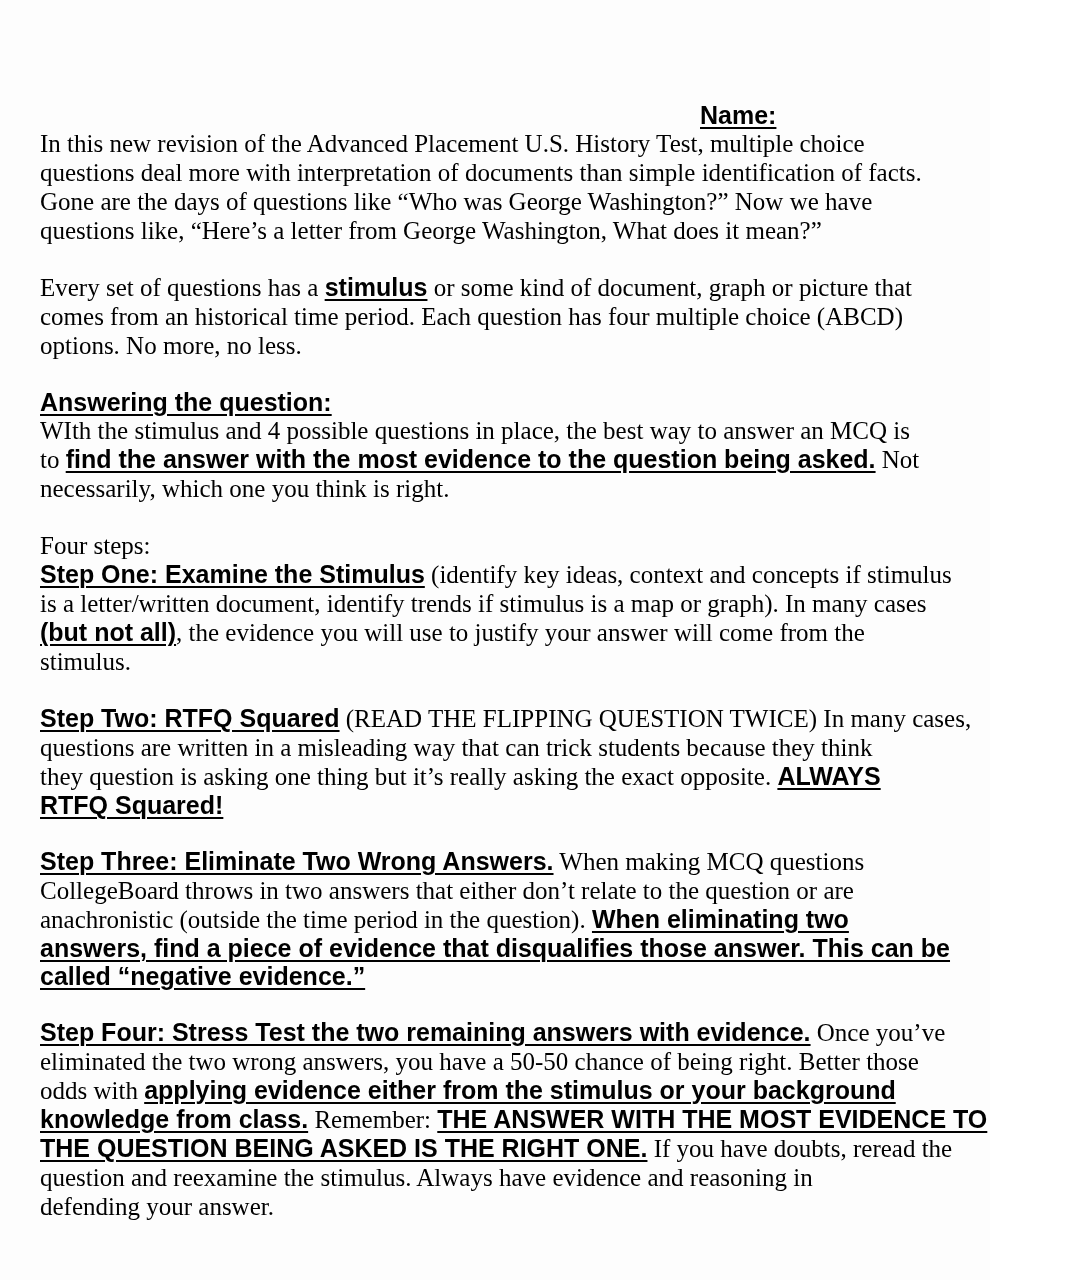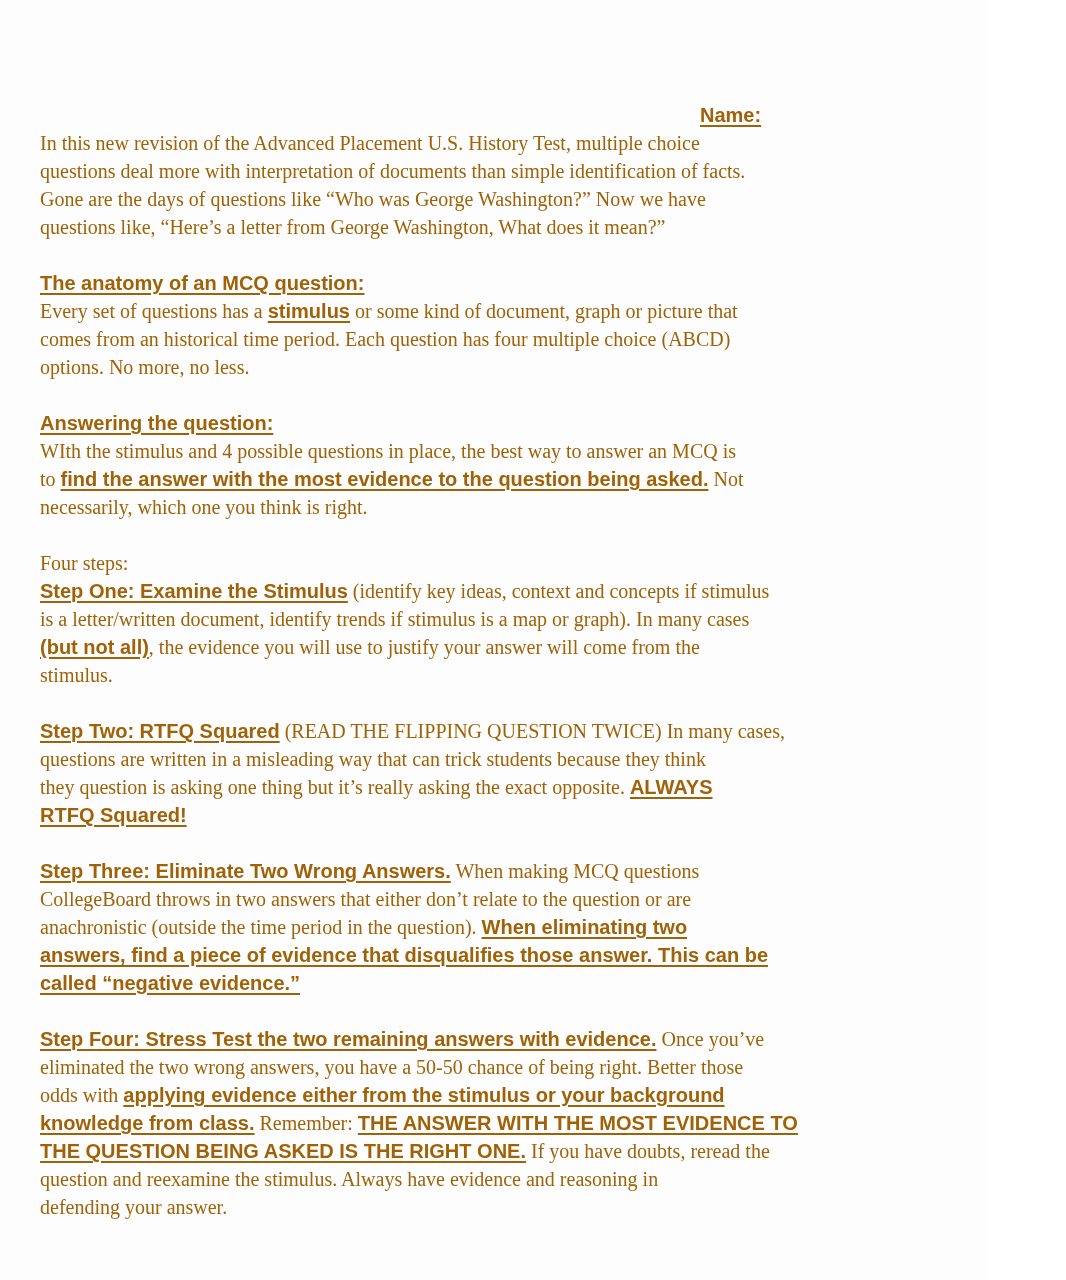--- a/index.html
+++ b/index.html
@@ -8,23 +8,23 @@
     background: #ffffff;
   }
   .page {
     position: relative;
     width: 990px;
     height: 1280px;
     background: #fdfdfd;
     overflow: hidden;
     box-sizing: border-box;
     padding: 101px 0 0 40px;
-    color: #a16207;
+    color: #000000;
     font-family: "Liberation Sans", sans-serif;
-    font-size: 20px;
+    font-size: 25px;
     line-height: 28px;
   }
   .content {
     width: 990px;
   }
   p.block {
     margin: 0;
     white-space: pre-wrap;
   }
   p.block.spacer {
@@ -51,21 +51,20 @@
 <body>
 
 <div class="page">
   <div class="content">
       <p class="block name-line"><span class="run bold-underline">Name:</span></p>
       <p class="block paragraph"><span class="run regular">In this new revision of the Advanced Placement U.S. History Test, multiple choice
 questions deal more with interpretation of documents than simple identification of facts.
 Gone are the days of questions like “Who was George Washington?” Now we have
 questions like, “Here’s a letter from George Washington, What does it mean?”</span></p>
       <p class="block spacer"></p>
-      <p class="block paragraph"><span class="run bold-underline">The anatomy of an MCQ question:</span></p>
       <p class="block paragraph"><span class="run regular">Every set of questions has a </span><span class="run bold-underline">stimulus</span><span class="run regular"> or some kind of document, graph or picture that
 comes from an historical time period. Each question has four multiple choice (ABCD)
 options. No more, no less.</span></p>
       <p class="block spacer"></p>
       <p class="block paragraph"><span class="run bold-underline">Answering the question:</span></p>
       <p class="block paragraph"><span class="run regular">WIth the stimulus and 4 possible questions in place, the best way to answer an MCQ is
 to </span><span class="run bold-underline">find the answer with the most evidence to the question being asked.</span><span class="run regular"> Not
 necessarily, which one you think is right.</span></p>
       <p class="block spacer"></p>
       <p class="block paragraph"><span class="run regular">Four steps:</span></p>

